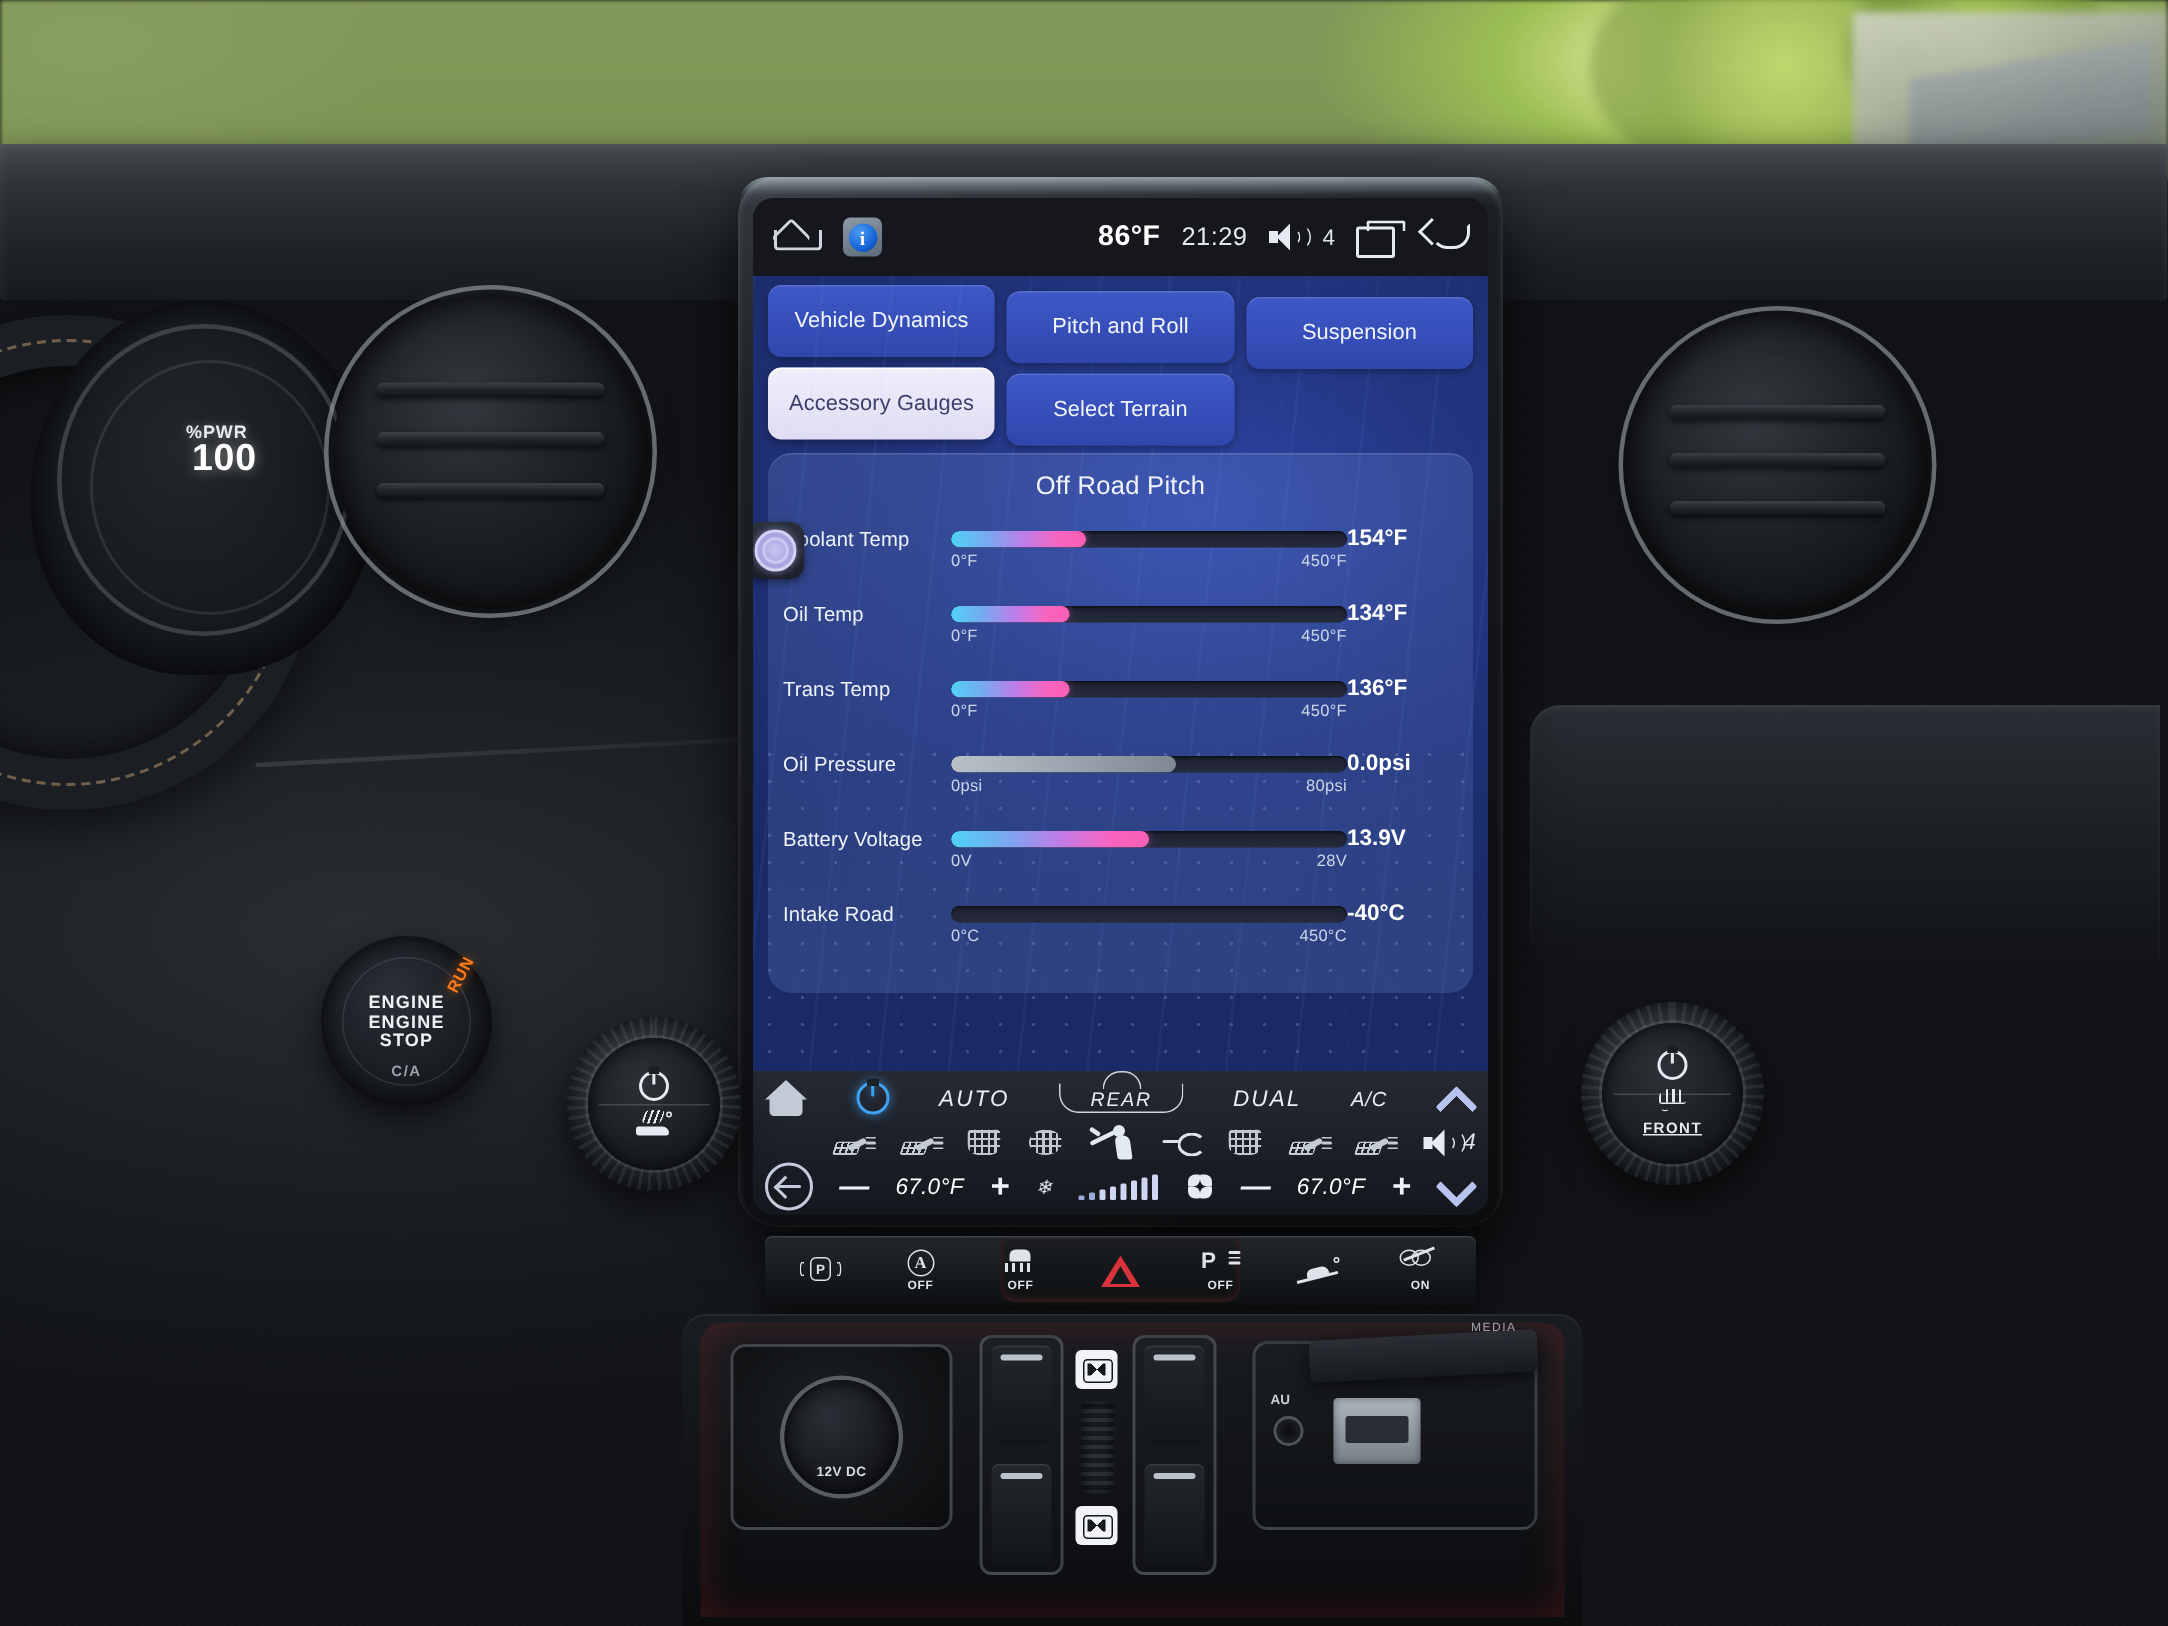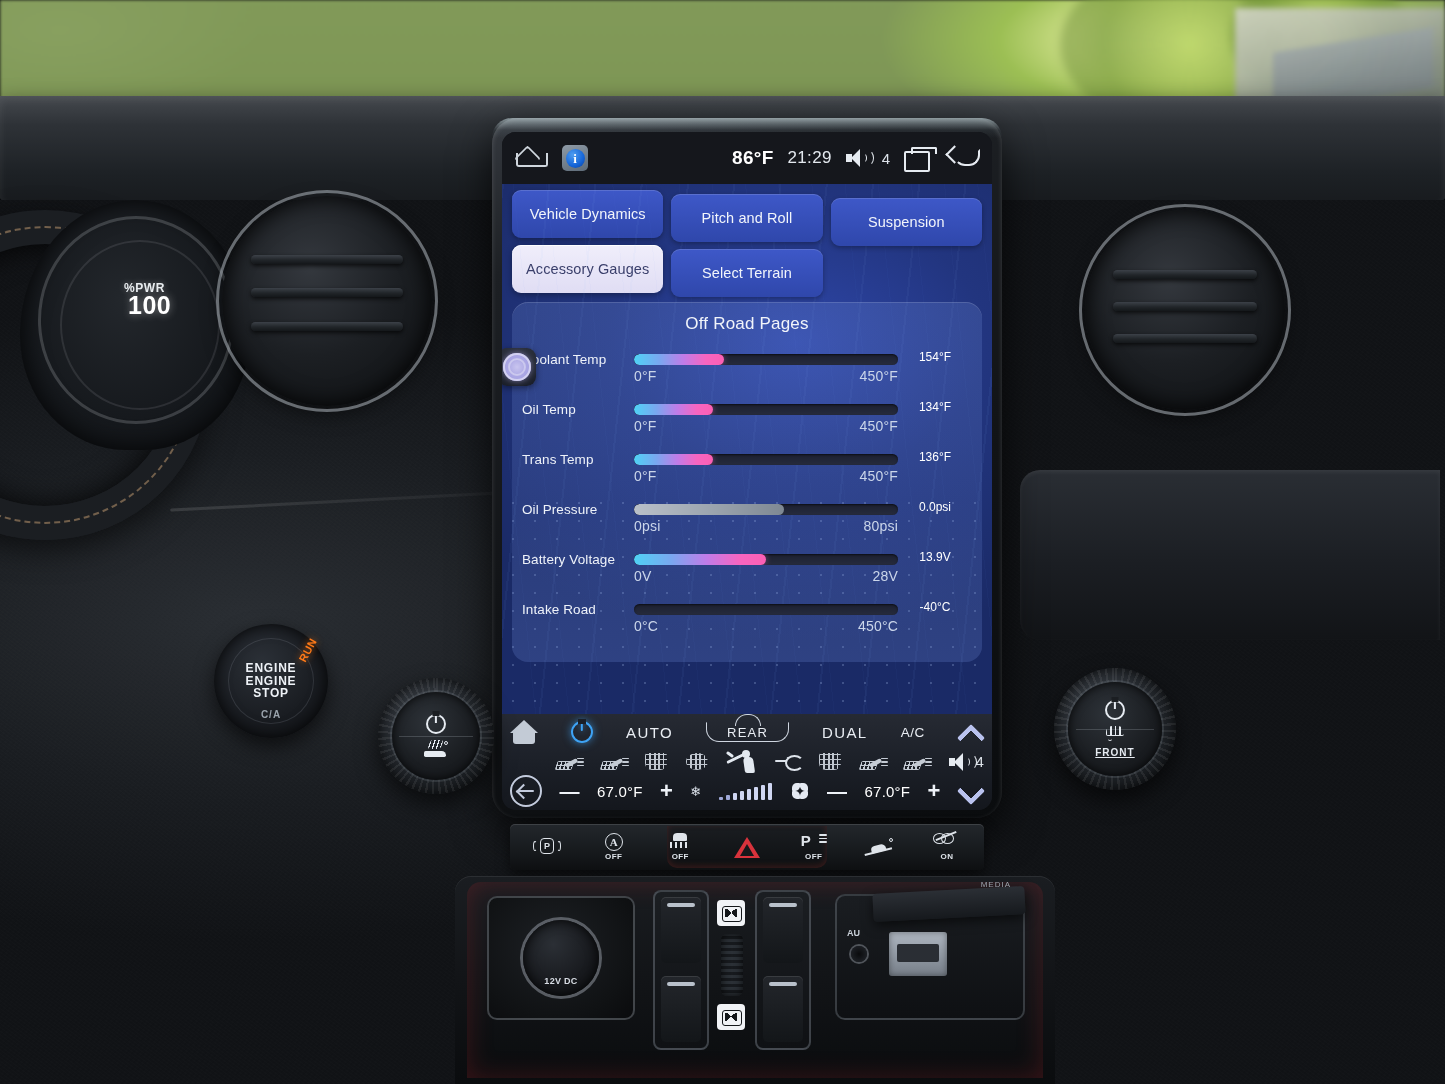--- a/index.html
+++ b/index.html
@@ -280,31 +280,31 @@
   .g-fill {
     position: absolute; left: 0; top: 0; bottom: 0; border-radius: 6px;
     background: linear-gradient(90deg, #4fd2f5 0%, #79a8f0 28%, #c07ce8 55%, #f765c0 80%, #fb5fb4 100%);
     box-shadow: 0 0 6px rgba(230,110,200,0.45);
   }
   .g-fill.grey {
     background: linear-gradient(90deg, #b9c0c9 0%, #9aa3ad 55%, #7e8893 100%);
     box-shadow: none;
   }
   .g-scale { display: flex; justify-content: space-between; margin-top: 3px; }
-  .g-min, .g-max { color: #cbd6ea; font-size: 14px; letter-spacing: .2px; }
-  .g-value { width: 74px; text-align: center; color: #ffffff; font-size: 12px; padding-top: 2px; }
+  .g-min, .g-max { color: #cbd6ea; font-size: 11px; letter-spacing: .2px; }
+  .g-value { width: 74px; text-align: left; color: #ffffff; font-size: 15px; padding-top: 2px; font-weight: bold; }
 
   
   .climate {
     position: relative; height: 96px;
     background: linear-gradient(180deg, #262a33 0%, #1b1f27 55%, #14171d 100%);
     padding: 3px 8px 4px 8px;
     display: flex; flex-direction: column; justify-content: space-between;
   }
-  .cl-row { display: flex; align-items: center; justify-content: space-between; height: 30px; }
+  .cl-row { display: flex; align-items: center; justify-content: space-between; height: 30px; font-style: italic; }
   .cl-row.mid { height: 28px; }
   .cl-txt { color: #e9edf3; font-size: 15px; letter-spacing: 1.4px; }
   .cl-txt.small { font-size: 13.5px; letter-spacing: .6px; }
   .rear-pill {
     position: relative; padding: 2px 20px 1px 20px; color: #e9edf3; font-size: 13px;
     letter-spacing: 1.2px;
     border: 1.6px solid #cfd6e0; border-top-color: transparent; border-radius: 0 0 13px 13px;
   }
   .rear-pill .arc {
     position:absolute; left: 50%; top: -9px; transform: translateX(-50%);
@@ -726,21 +726,21 @@
           </div>
           <div class="tab-btn tc2">
             <span>Select Terrain</span>
           </div>
         </div>
 
         <div class="panel">
           <div class="gauge-toggle">
             <div class="ring"></div>
           </div>
-          <div class="panel-title">Off Road Pages</div>
+          <div class="panel-title">Off Road Pitch</div>
           <div id="gauge-list">
               <div class="gauge-row">
                 <div class="g-label">Coolant Temp</div>
                 <div class="g-barwrap">
                   <div class="g-track">
                     <div class="g-fill" style="width:34%"></div>
                   </div>
                   <div class="g-scale">
                     <span class="g-min">0°F</span>
                     <span class="g-max">450°F</span>

